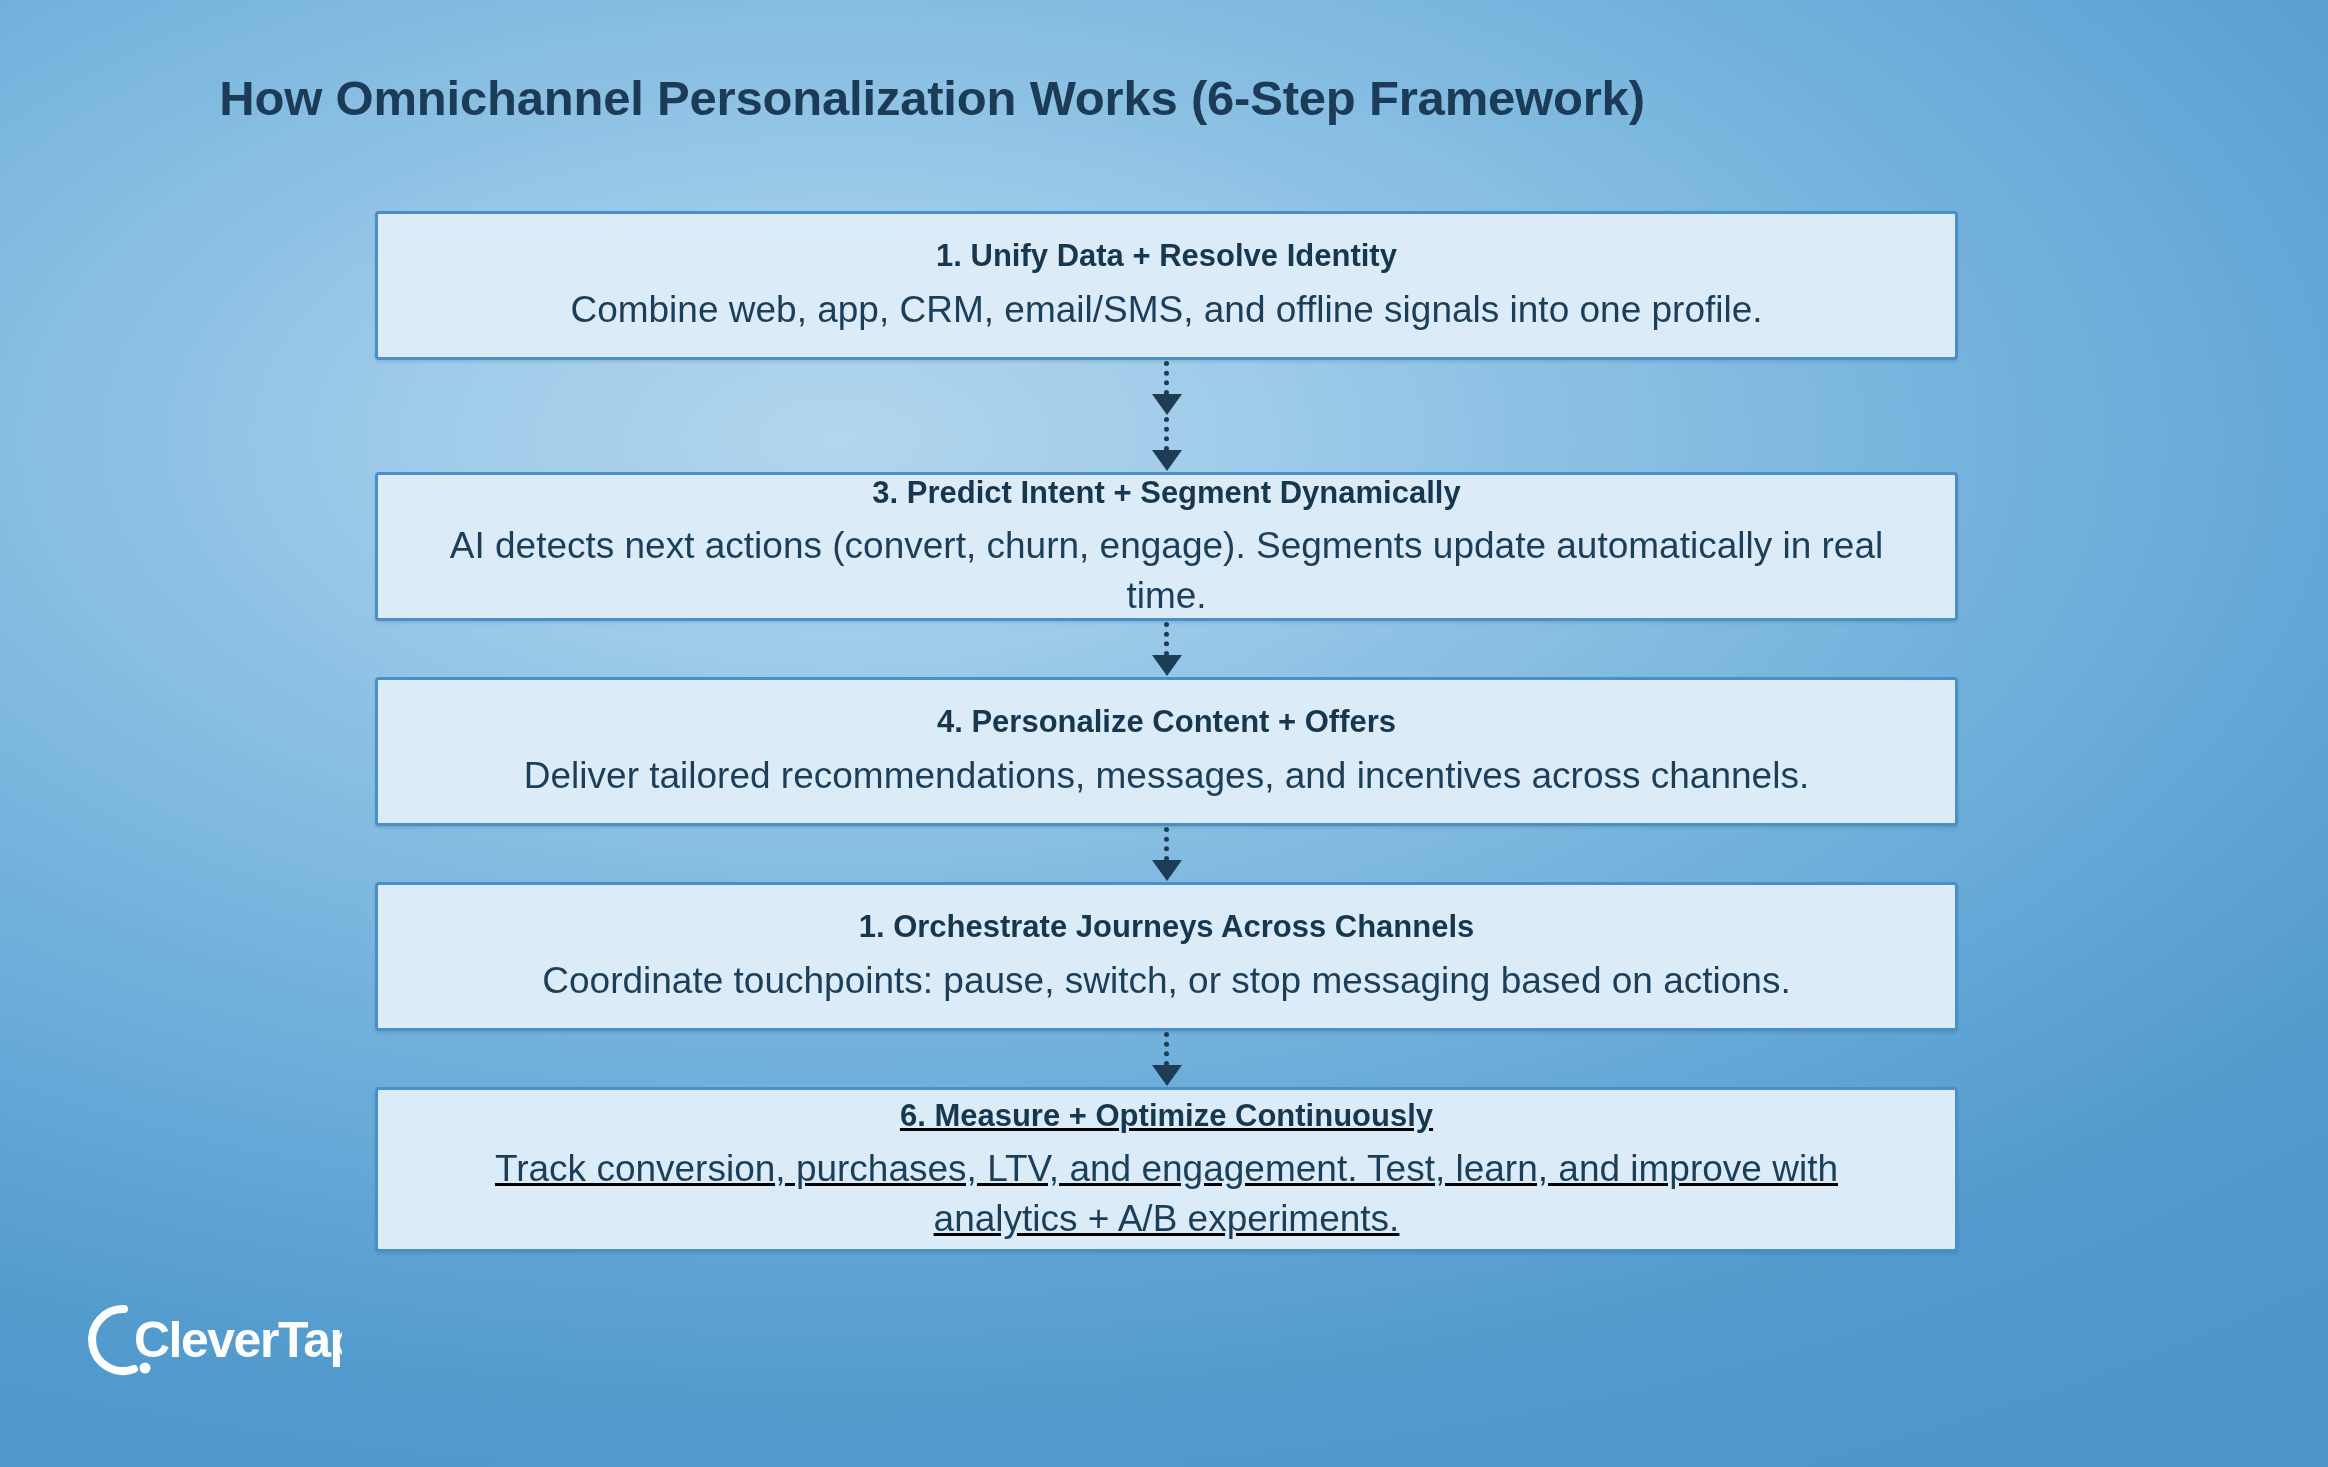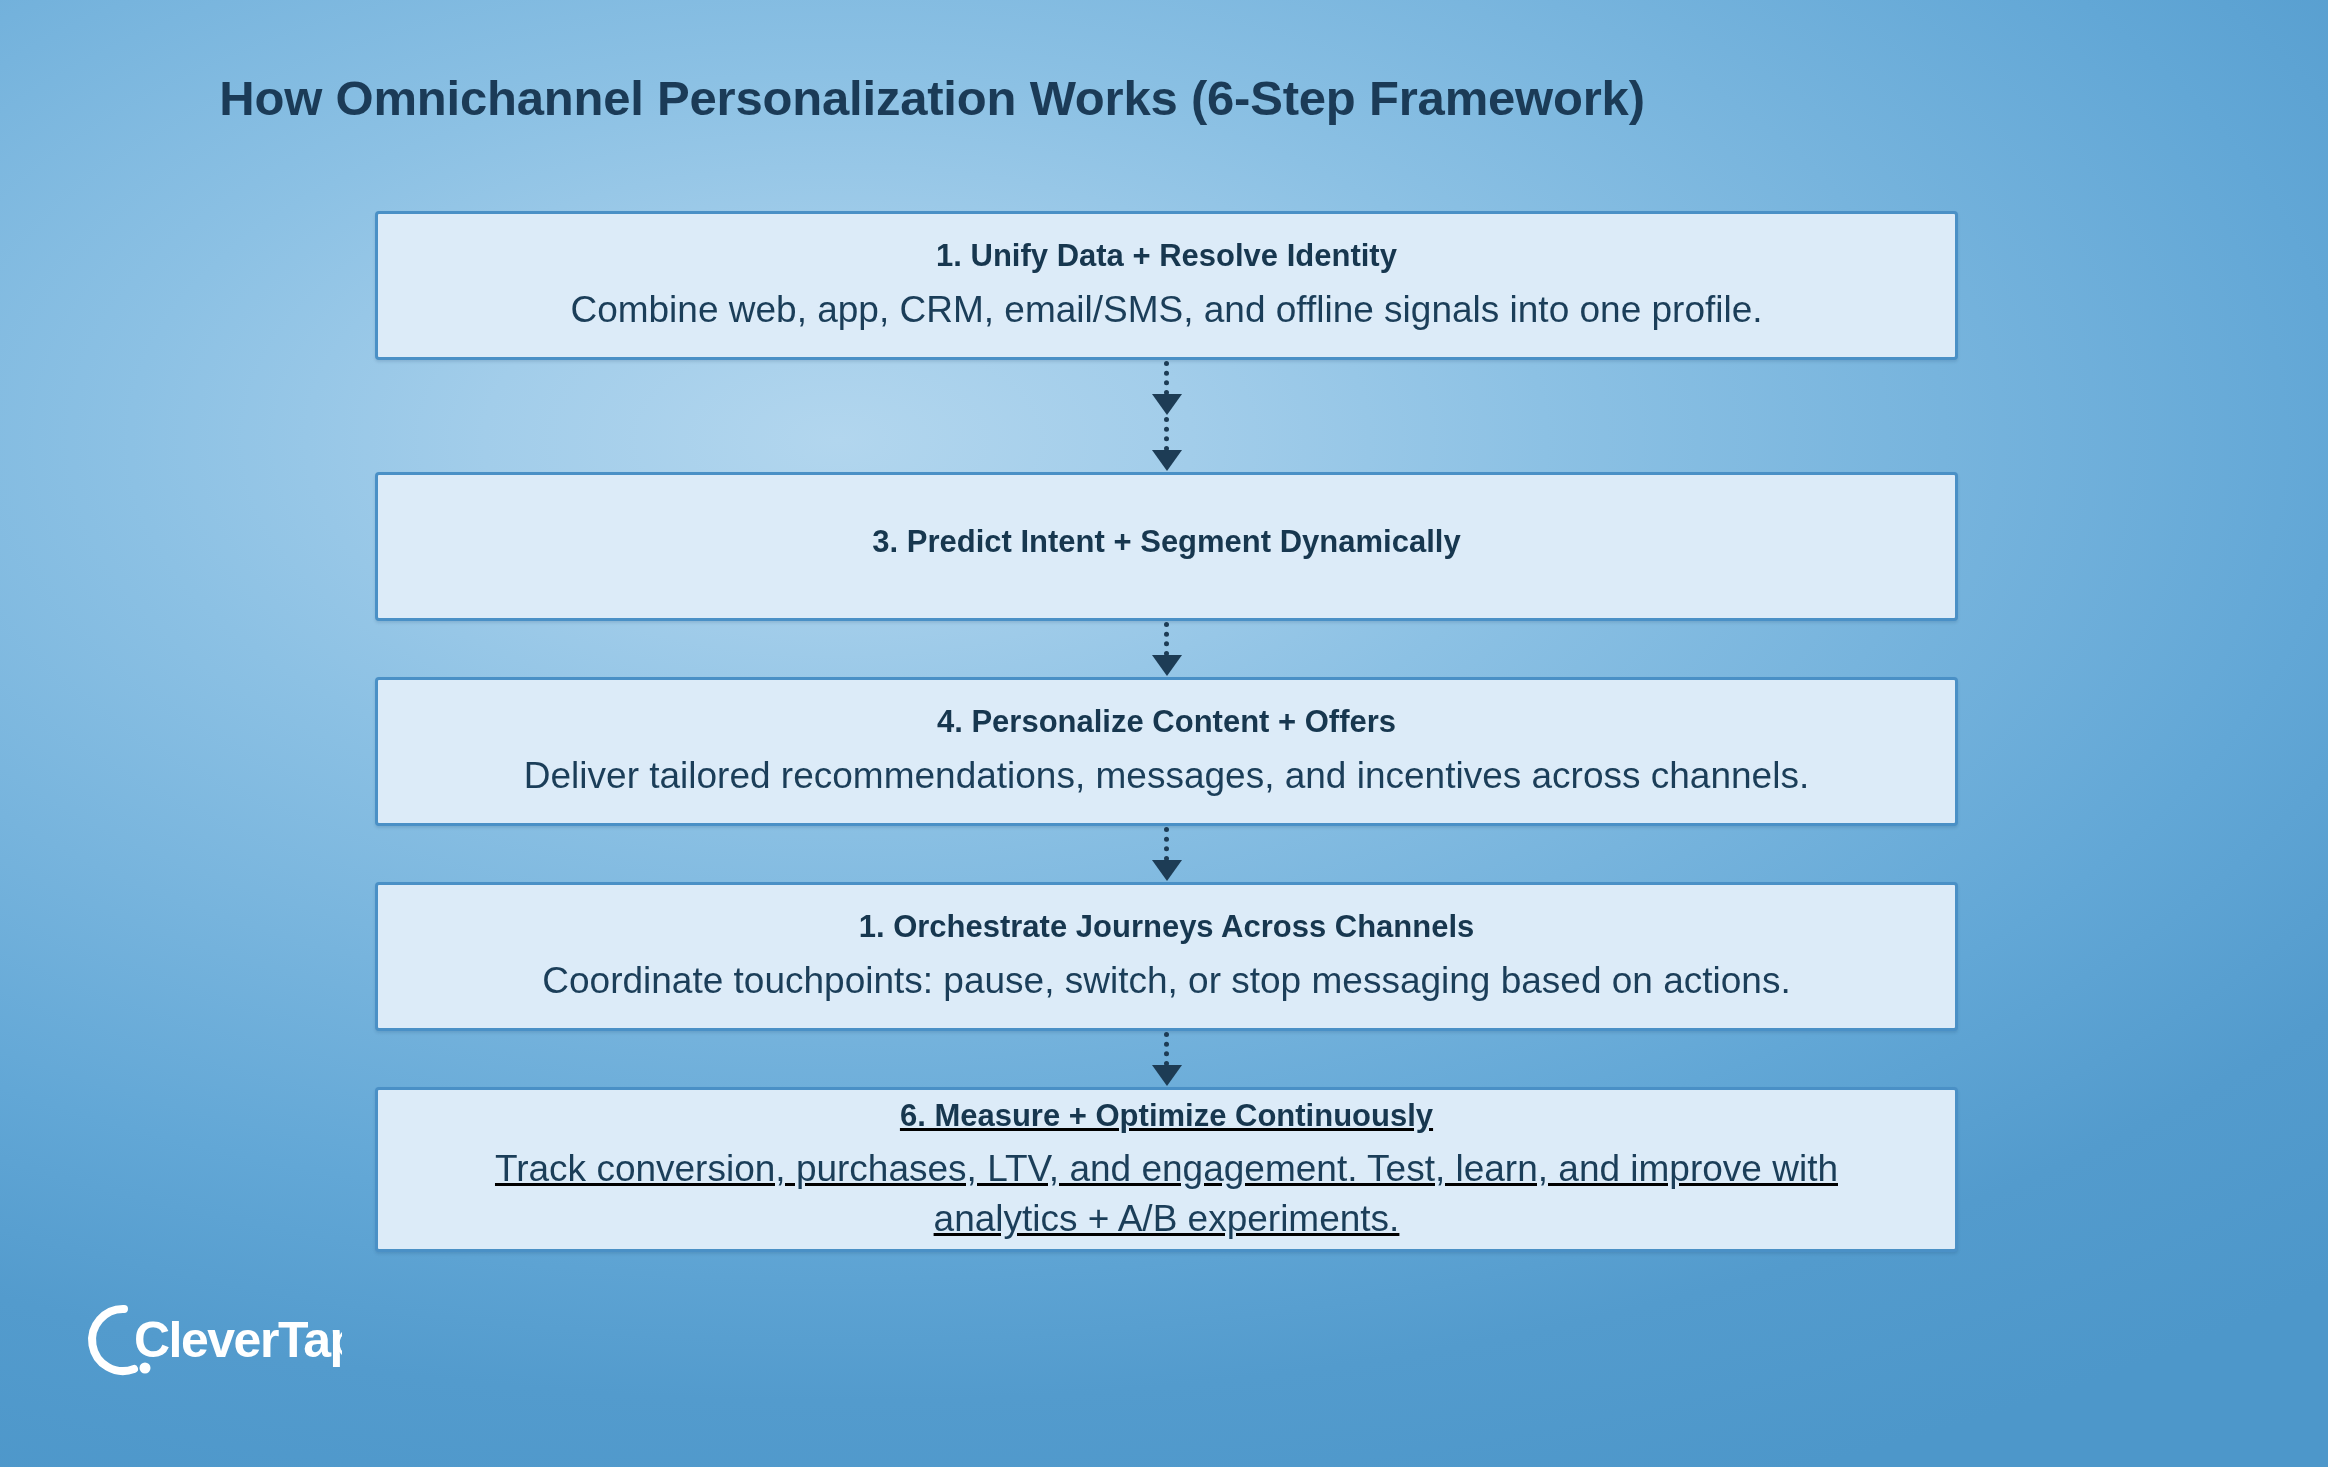--- a/index.html
+++ b/index.html
@@ -155,20 +155,21 @@
 
     <div class="connector">
       <div class="conn-inner">
         <div class="conn-line"></div>
         <div class="conn-arrow"></div>
       </div>
     </div>
 
     <div class="step-card h-std">
       <div class="step-heading">3. Predict Intent + Segment Dynamically</div>
+      <div class="step-desc">AI detects next actions (convert, churn, engage). Segments update automatically in real time.</div>
     </div>
 
     <div class="connector">
       <div class="conn-inner">
         <div class="conn-line"></div>
         <div class="conn-arrow"></div>
       </div>
     </div>
 
     <div class="step-card h-std">

